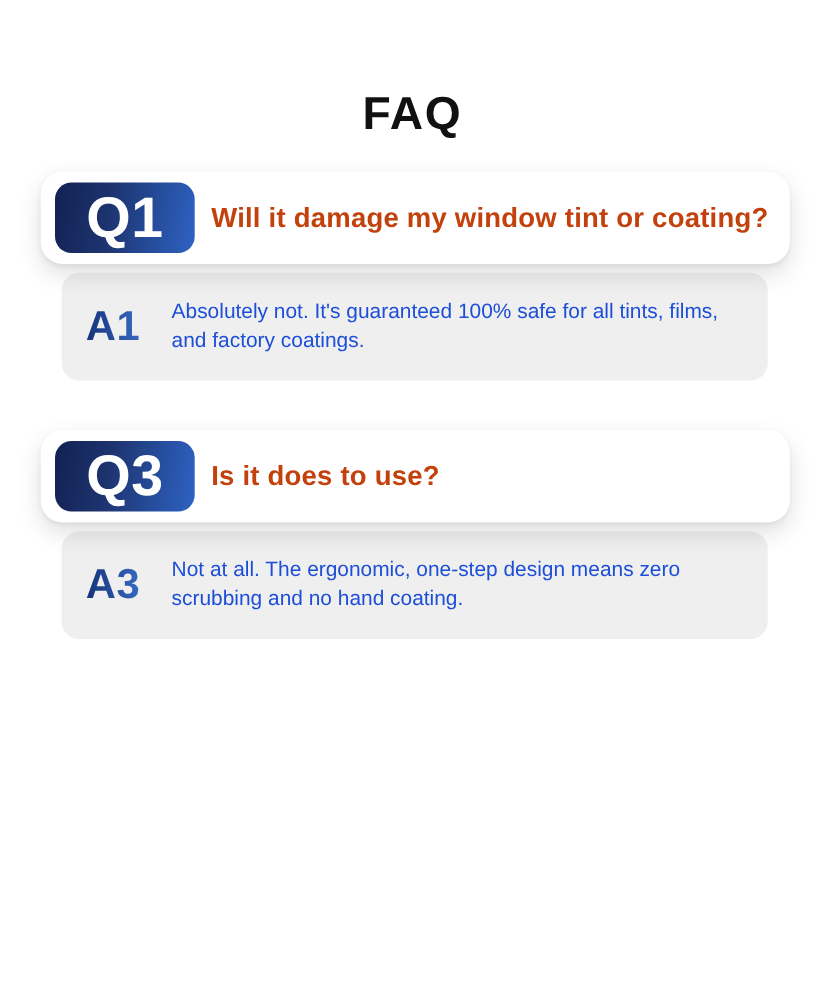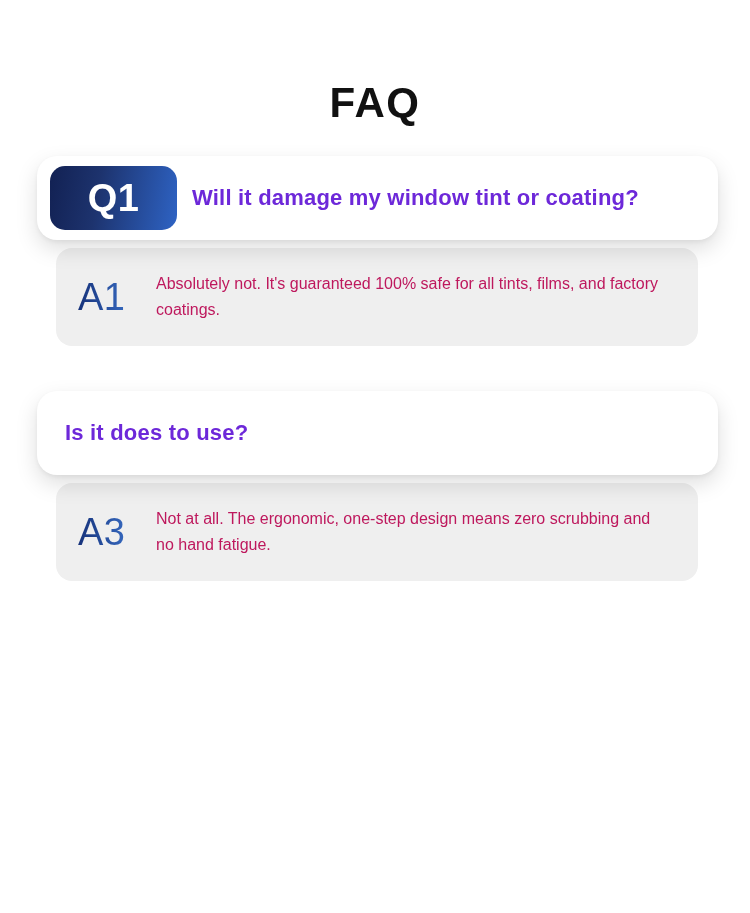--- a/index.html
+++ b/index.html
@@ -45,61 +45,61 @@
     width: 127px;
     height: 64px;
     border-radius: 15px;
     background: linear-gradient(100deg, #122153 0%, #1d336e 38%, #2e63c4 100%);
     display: flex;
     align-items: center;
     justify-content: center;
   }
   .q-badge-label {
     color: #ffffff;
-    font-size: 38px;
+    font-size: 52px;
     font-weight: bold;
     letter-spacing: 0.5px;
   }
   .q-text {
     margin-left: 15px;
-    font-size: 22px;
+    font-size: 25px;
     font-weight: 600;
-    color: #6d28d9;
+    color: #c2410c;
     letter-spacing: 0.2px;
     white-space: nowrap;
   }
   .a-box {
     position: relative;
     z-index: 1;
     box-sizing: border-box;
     margin: 8px 20px 0 19px;
     min-height: 98px;
     background: #efefef;
     border-radius: 16px;
     padding: 10px 26px 10px 22px;
     display: flex;
     align-items: center;
   }
   .a-label {
     flex: none;
     width: 58px;
     margin-right: 20px;
     font-size: 38px;
-    font-weight: normal;
+    font-weight: bold;
     letter-spacing: 0.5px;
     color: #1e3d82;
     background: linear-gradient(90deg, #16327a 0%, #3c73cc 100%);
     -webkit-background-clip: text;
     background-clip: text;
     -webkit-text-fill-color: transparent;
   }
   .a-text {
-    font-size: 16px;
+    font-size: 19px;
     line-height: 26px;
-    color: #be185d;
+    color: #1d4ed8;
     max-width: 525px;
   }
 </style>
 </head>
 <body>
 
 <div class="page">
 
   <h1 class="page-title">FAQ</h1>
 
@@ -114,21 +114,24 @@
       <span class="a-label">A1</span>
       <div class="a-text">Absolutely not. It's guaranteed 100% safe for all tints, films, and factory coatings.</div>
     </div>
   </div>
 
   <div class="faq-item">
   </div>
 
   <div class="faq-item">
     <div class="q-card">
+      <div class="q-badge">
+        <span class="q-badge-label">Q3</span>
+      </div>
       <div class="q-text">Is it does to use?</div>
     </div>
     <div class="a-box">
       <span class="a-label">A3</span>
-      <div class="a-text">Not at all. The ergonomic, one-step design means zero scrubbing and no hand fatigue.</div>
+      <div class="a-text">Not at all. The ergonomic, one-step design means zero scrubbing and no hand coating.</div>
     </div>
   </div>
 
 </div>
 
 </body></html>

